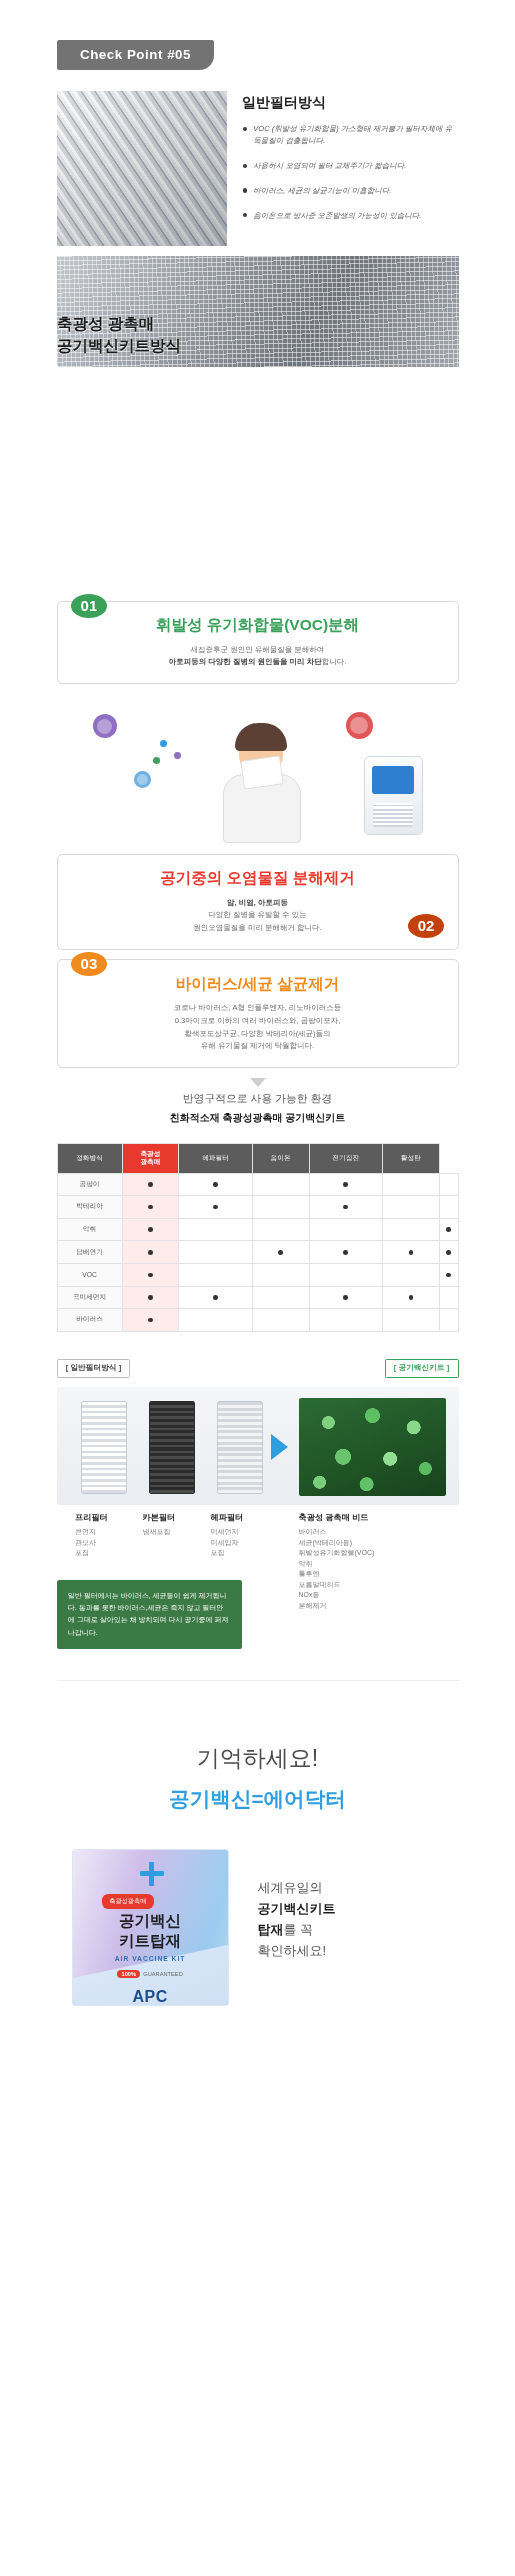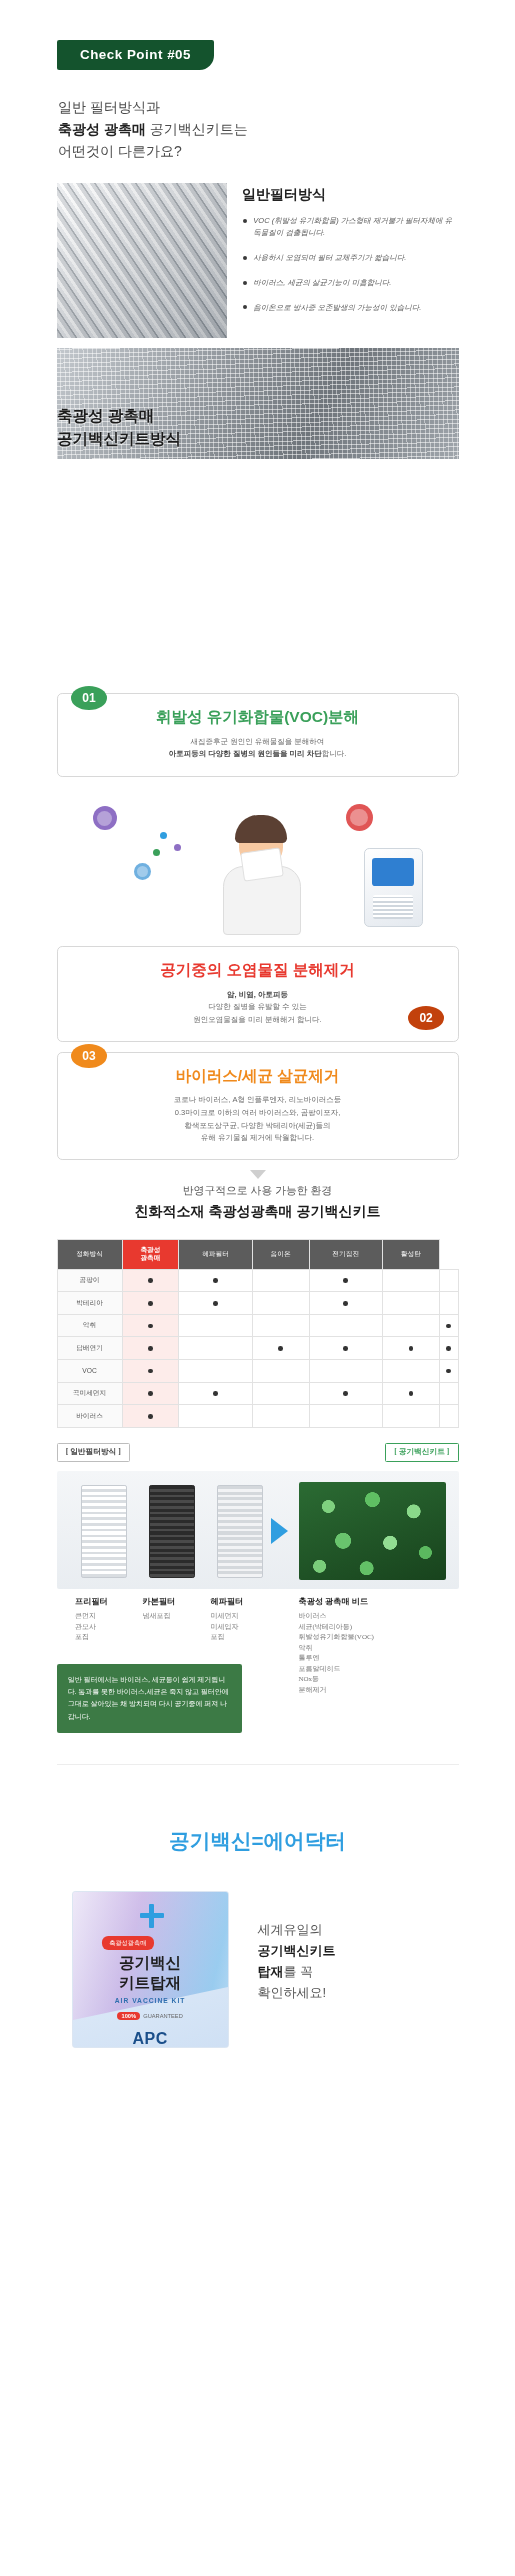--- a/index.html
+++ b/index.html
@@ -20,21 +20,21 @@
     background: #ffffff;
     overflow: hidden;
   }
 
   
   .checkpoint-wrap {
     padding: 40px 0 0 57px;
   }
   .checkpoint {
     display: inline-block;
-    background: #14532d;
+    background: #737373;
     color: #fff;
     font-size: 13.4px;
     letter-spacing: 0.5px;
     padding: 7.2px 23px 8.2px 23px;
     border-radius: 2.1px 2.1px 14.4px 2.1px;
     font-weight: bold;
   }
   .checkpoint .cp-num { font-weight: bold; }
 
   
@@ -160,21 +160,21 @@
     box-sizing: border-box;
     text-align: center;
   }
   .step-badge {
     position: absolute;
     top: -8.2px;
     left: 13.4px;
     width: 36px; height: 24px;
     border-radius: 50%;
     color: #fff;
-    font-size: 12px;
+    font-size: 15px;
     font-weight: bold;
     line-height: 24px;
     text-align: center;
   }
   .step-badge.right {
     left: auto;
     right: 13.4px;
     top: auto;
     bottom: 11.3px;
   }
@@ -272,21 +272,21 @@
     border-right: 8.2px solid transparent;
     border-top: 9.3px solid #cfcfcf;
   }
 
   
   .eco {
     text-align: center;
     margin-top: 3.1px;
   }
   .eco .l1 { font-size: 10.8px; color: #555; }
-  .eco .l2 { font-size: 14px; font-weight: bold; color: #1b1b1b; margin-top: 5.2px; }
+  .eco .l2 { font-size: 10px; font-weight: bold; color: #1b1b1b; margin-top: 5.2px; }
 
   
   table.cmp {
     width: 402px;
     margin: 17.5px auto 0 auto;
     border-collapse: collapse;
     font-size: 6.7px;
   }
   table.cmp th, table.cmp td {
     border: 0.5px solid #e2e2e2;
@@ -315,22 +315,21 @@
     display: inline-block;
     width: 4.6px; height: 4.6px;
     background: #333;
     border-radius: 50%;
   }
 
   
   .cmp-diagram {
     position: relative;
     width: 402px;
-    margin: 15px auto 0 auto;
-    font-family: Liberation Serif, serif;
+    margin: 27px auto 0 auto;
   }
   .tag-left, .tag-right {
     display: inline-block;
     font-size: 7.7px;
     font-weight: bold;
     padding: 3.6px 8.2px;
     border: 0.5px solid #bdbdbd;
     border-radius: 1.5px;
     color: #444;
   }
@@ -504,27 +503,20 @@
 
 <div class="page">
 
   <div class="checkpoint-wrap">
     <div class="checkpoint">
       <span>Check Point</span>
       <span class="cp-num">#05</span>
     </div>
   </div>
 
-  <div class="intro">
-    <div>일반 필터방식과</div>
-    <div>
-      <span class="b">축광성 광촉매</span><span> 공기백신키트는</span>
-    </div>
-    <div>어떤것이 다른가요?</div>
-  </div>
 
   <div class="filter-sec">
     <div class="filter-photo">
       <div class="pleats"></div>
       <div class="shade"></div>
     </div>
     <div class="filter-title">일반필터방식</div>
     <ul class="filter-list">
       <li>VOC (휘발성 유기화합물) 가스형태 제거불가 필터자체에 유독물질이 검출됩니다.</li>
       <li>사용하시 오염되며 필터 교체주기가 짧습니다.</li>
@@ -714,20 +706,21 @@
         <span>바이러스<br>세균(박테리아등)<br>휘발성유기화합물(VOC)<br>악취<br>톨루엔<br>포름알데히드<br>NOx등<br>분해제거</span>
       </div>
     </div>
 
     <div class="note-green">일반 필터에서는 바이러스, 세균등이 쉽게 제거됩니다. 통과를 못한 바이러스,세균은 죽지 않고 필터안에 그대로 살아있는 채 방치되며 다시 공기중에 퍼져 나갑니다.</div>
   </div>
 
   <div class="hr-light"></div>
 
   <div class="remember">
+    <div class="r1">기억하세요!</div>
     <div class="r2">공기백신=에어닥터</div>
   </div>
 
   <div class="bottom">
     <div class="pbox">
       <div class="swirl"></div>
       <div class="plus"></div>
       <div class="ptag">축광성광촉매</div>
       <div class="ptitle">
         <div>공기백신</div>

